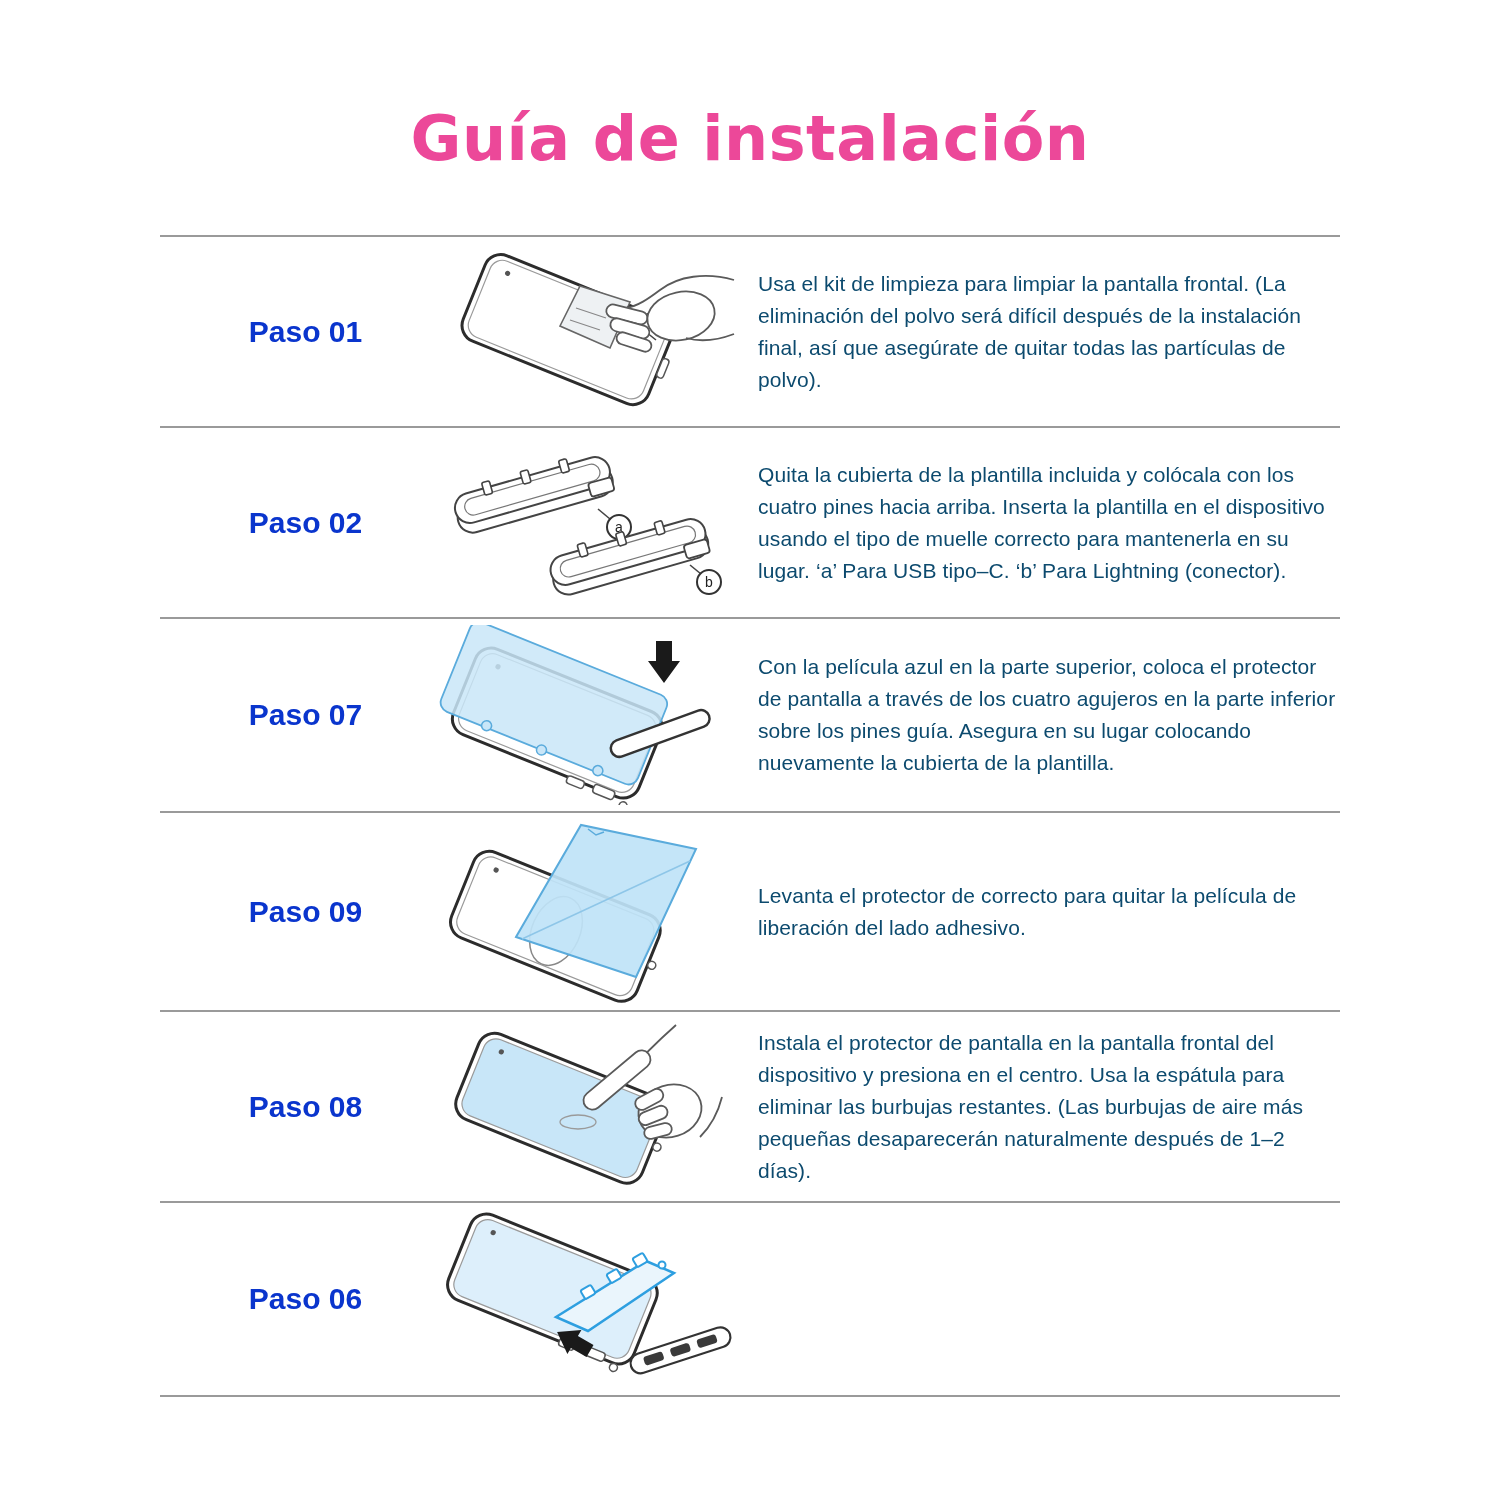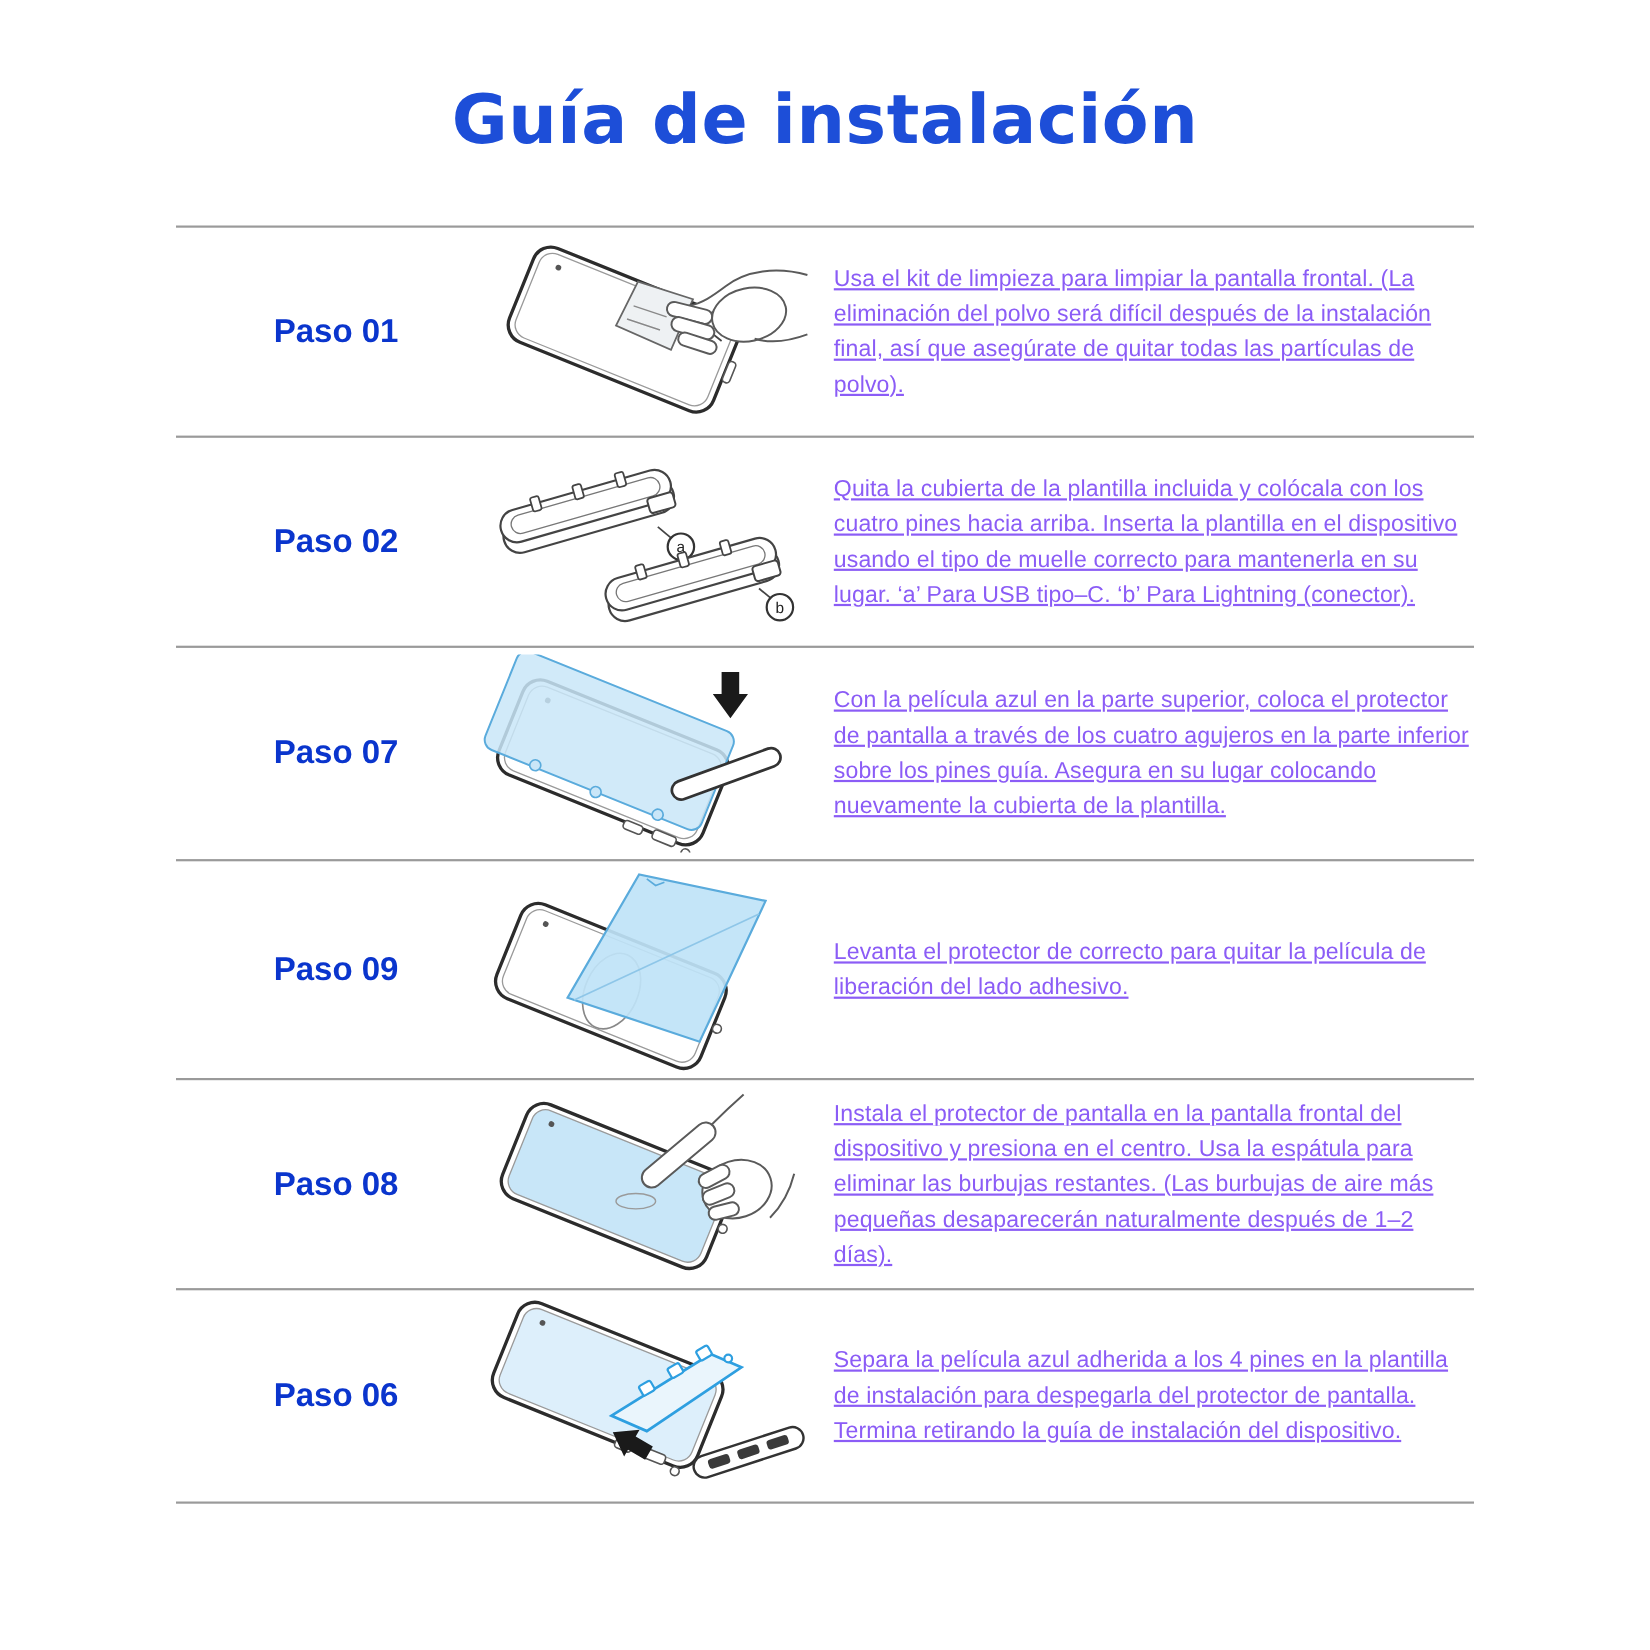--- a/index.html
+++ b/index.html
@@ -4,26 +4,26 @@
 <style>
   * { margin: 0; padding: 0; box-sizing: border-box; }
   html, body {
     width: 1500px; height: 1500px;
     background: #ffffff;
     font-family: "Liberation Sans", sans-serif;
     color: #1a1a1a;
     overflow: hidden;
   }
   .page-title {
-    margin-top: 72px;
+    margin-top: 102px;
     text-align: center;
     font-size: 62px;
     font-weight: 800;
     letter-spacing: 0.5px;
-    color: #1d4ed8;
+    color: #ec4899;
     font-family: "DejaVu Sans", "Liberation Sans", sans-serif;
   }
   .guide {
     width: 1180px;
     margin: 60px 0 0 160px;
   }
   .step-row {
     display: grid;
     grid-template-columns: 258px 340px 582px;
     align-items: center;
@@ -40,23 +40,22 @@
     text-align: center;
   }
   .step-illustration {
     display: flex;
     justify-content: center;
     align-items: center;
   }
   .step-text {
     font-size: 21px;
     line-height: 32px;
-    color: #8b5cf6;
+    color: #0c4a6e;
     letter-spacing: 0.1px;
-    text-decoration: underline;
   }
   svg { display: block; }
 </style>
 </head>
 <body>
 
 <h1 class="page-title">Guía de instalación</h1>
 
 <div class="guide">
 
@@ -239,16 +238,15 @@
           <rect x="204" y="137" width="20" height="9" rx="3" fill="#3a3a3a"></rect>
           <rect x="232" y="137" width="20" height="9" rx="3" fill="#3a3a3a"></rect>
           <rect x="260" y="137" width="20" height="9" rx="3" fill="#3a3a3a"></rect>
         </g>
 
         <g transform="translate(152 142) rotate(210)" fill="#1a1a1a">
           <polygon points="0,-7 18,-7 18,-14 38,0 18,14 18,7 0,7"></polygon>
         </g>
       </svg>
     </div>
-    <div class="step-text">Separa la película azul adherida a los 4 pines en la plantilla de instalación para despegarla del protector de pantalla. Termina retirando la guía de instalación del dispositivo.</div>
   </div>
 
 </div>
 
 </body></html>

